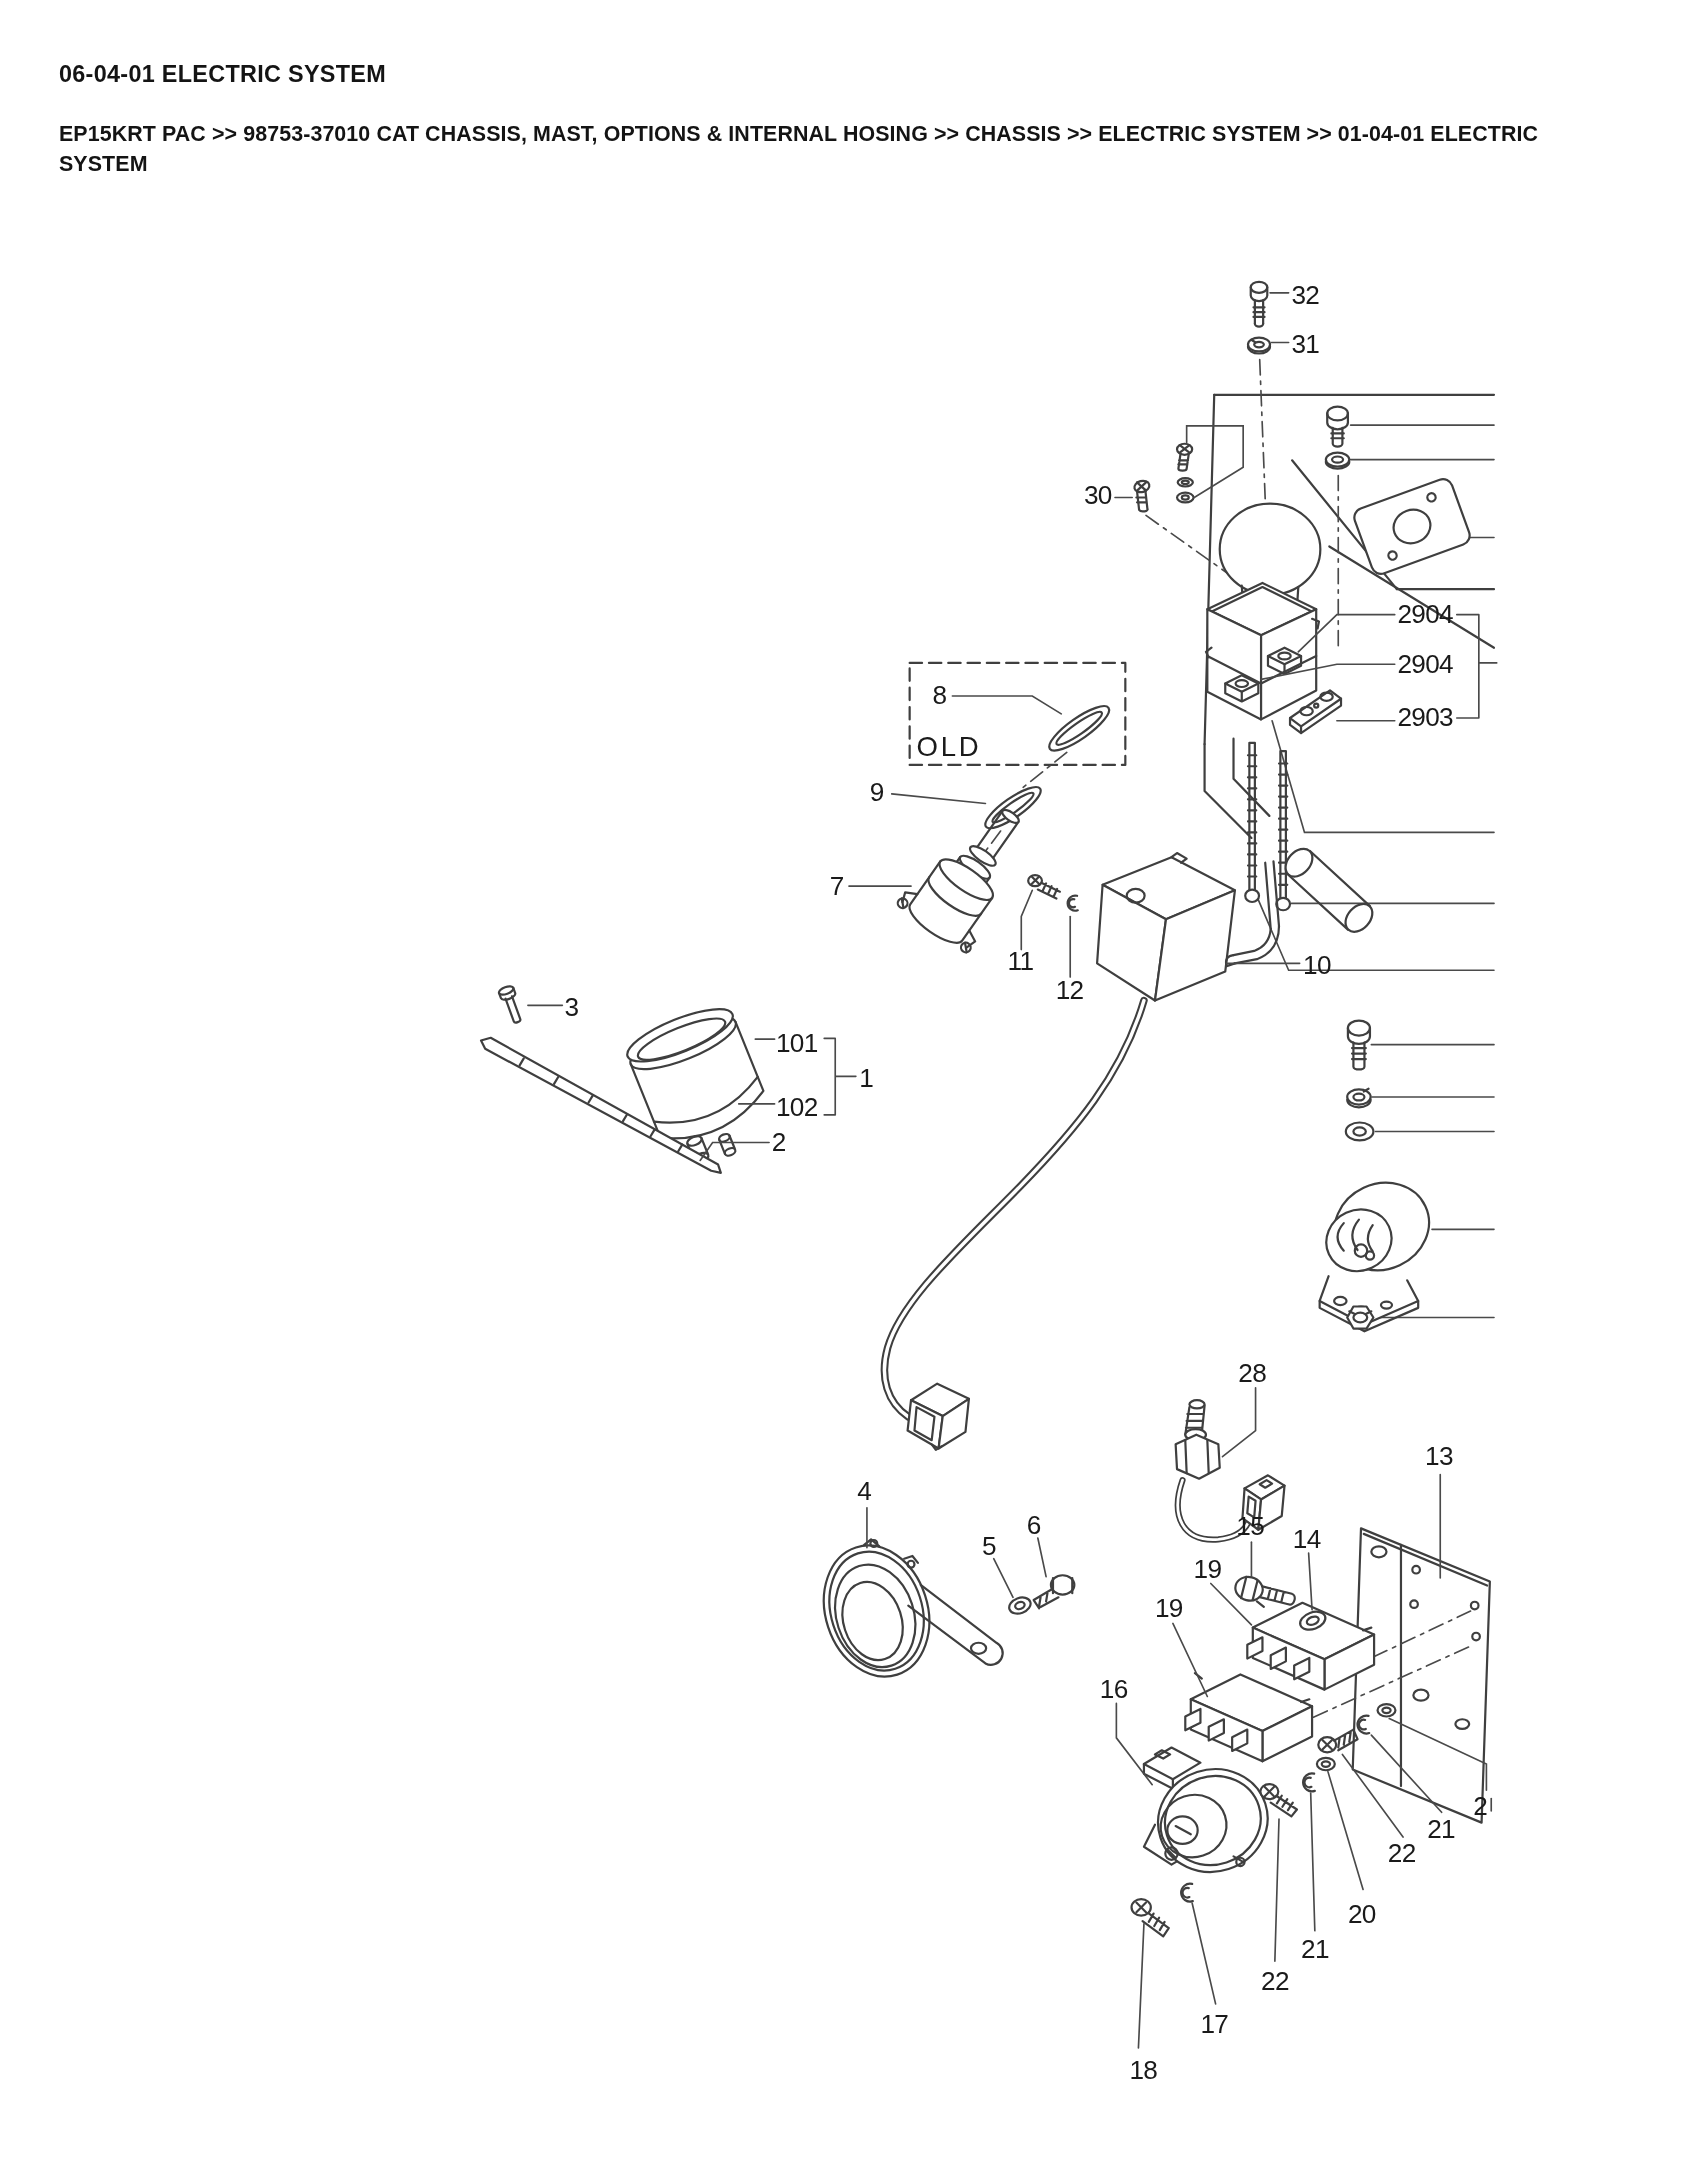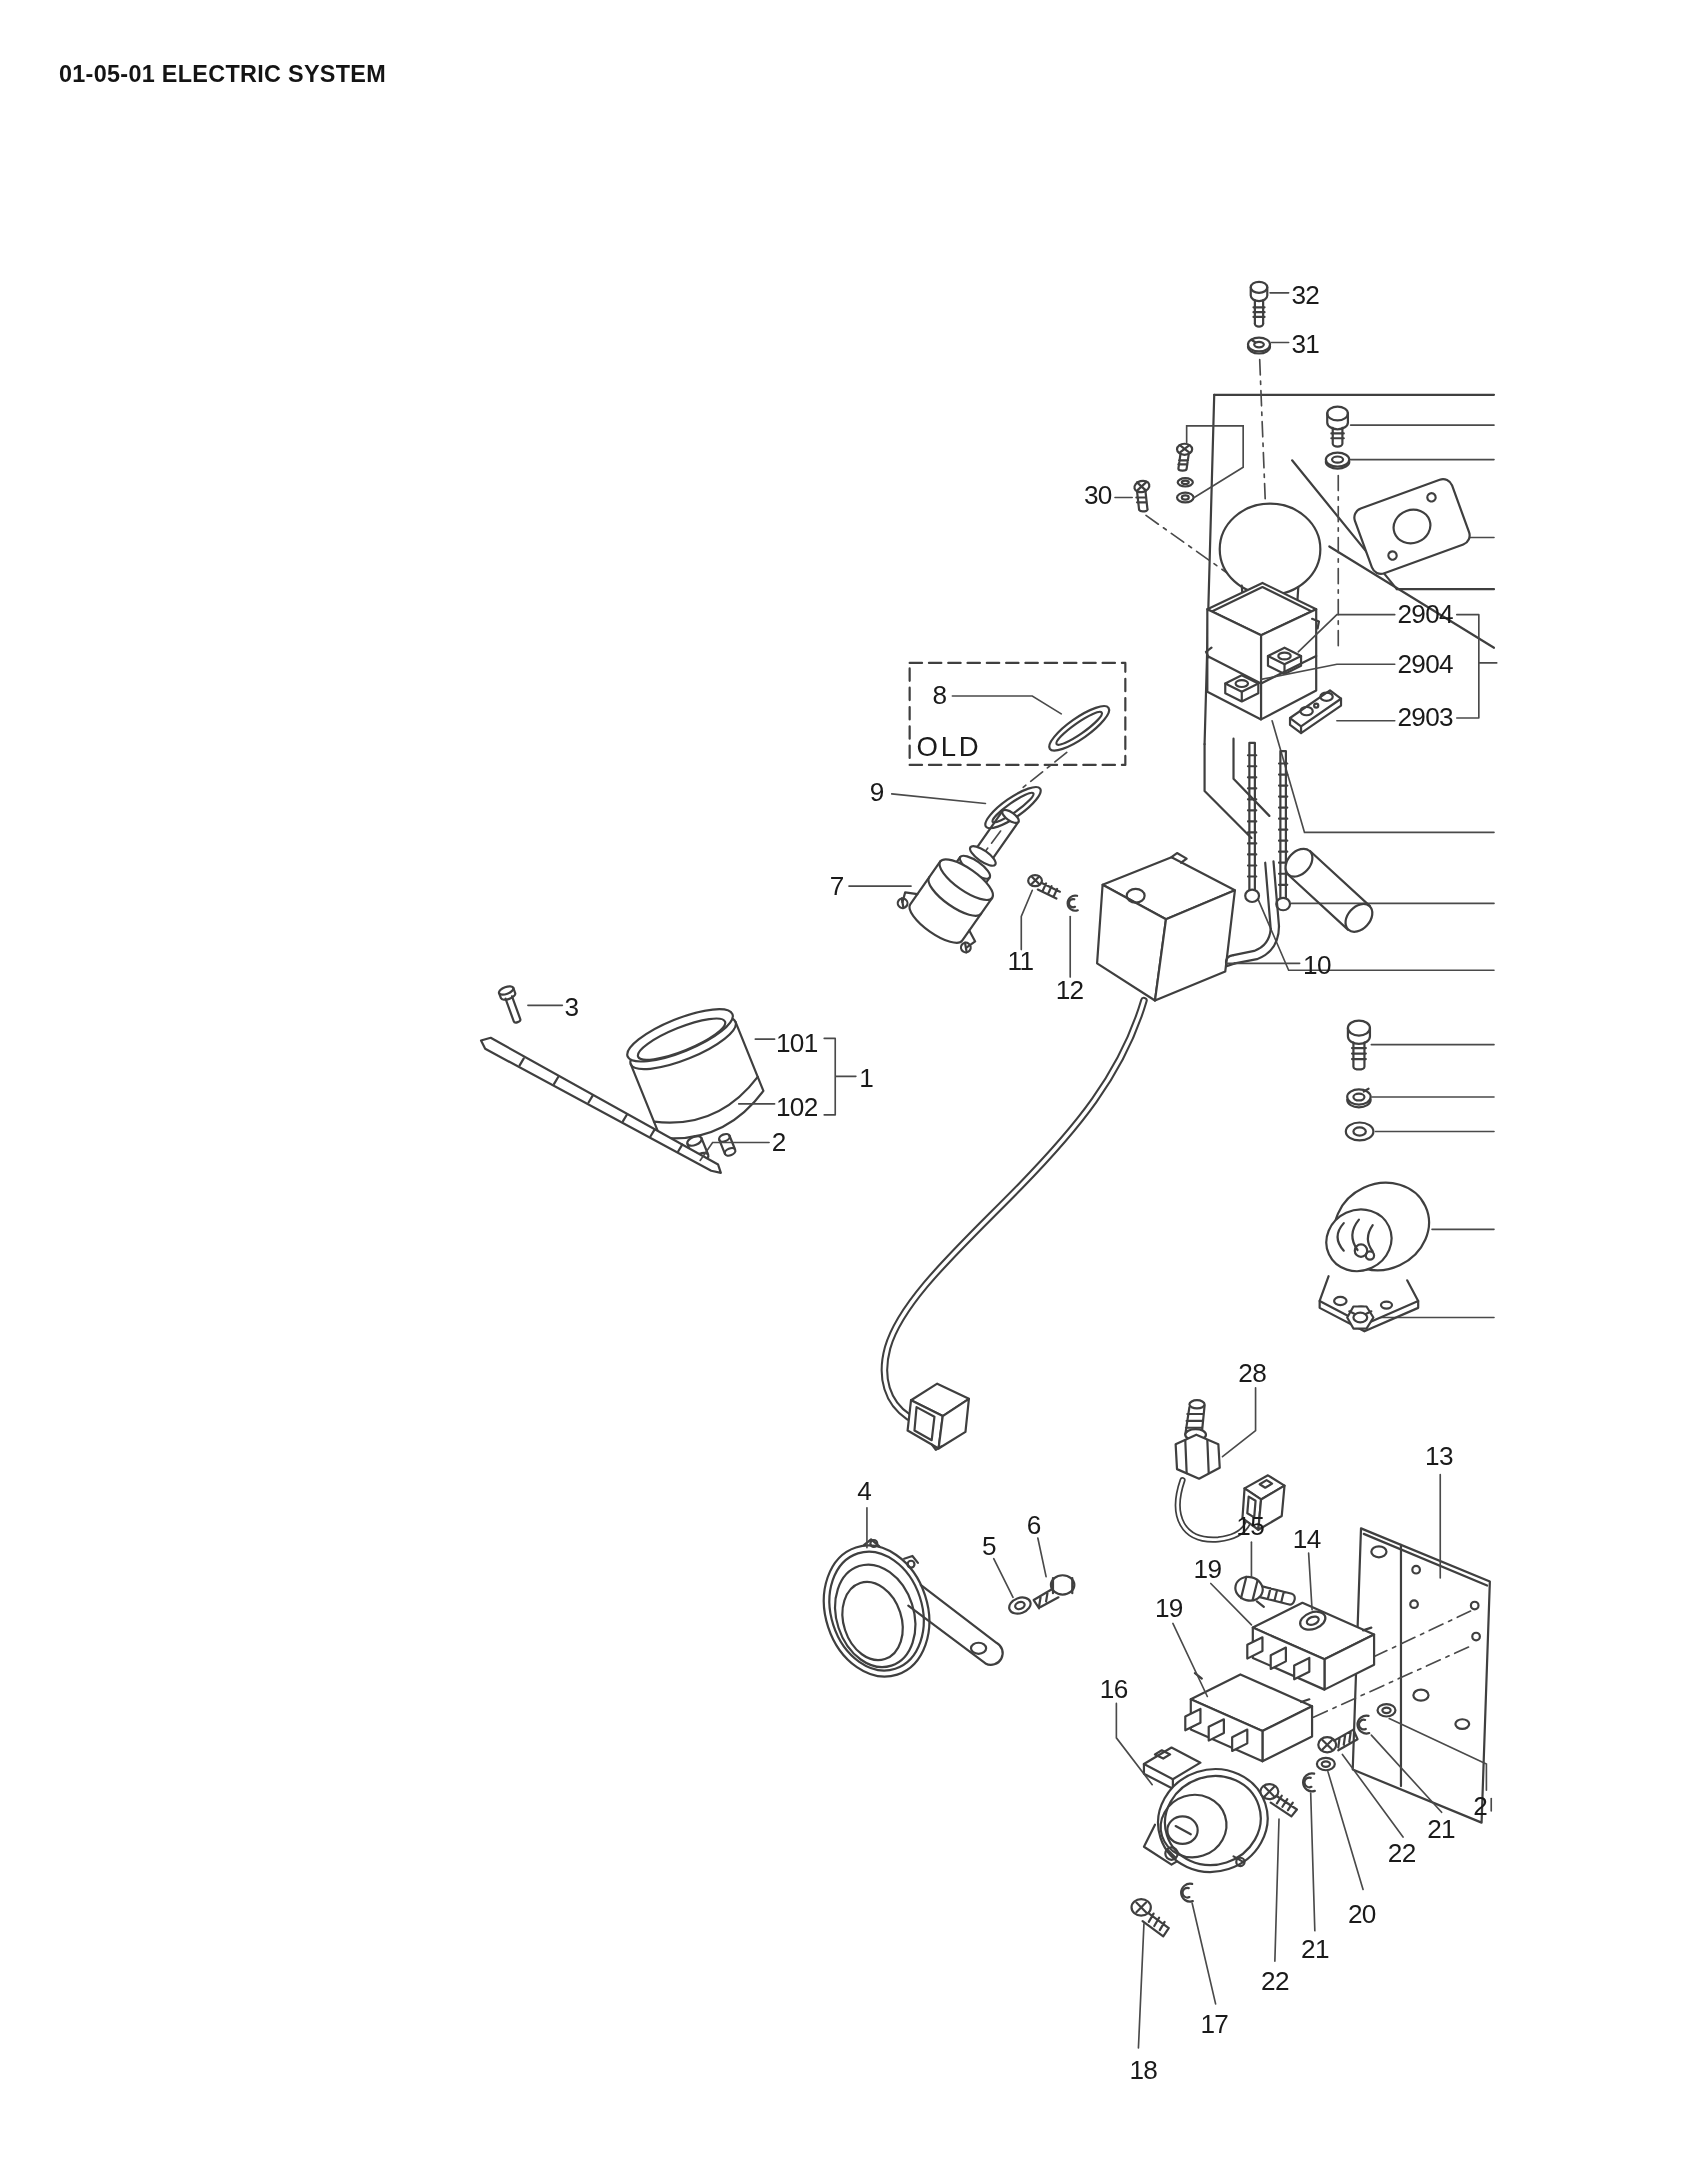--- a/index.html
+++ b/index.html
@@ -16,21 +16,22 @@
   .dash{stroke-dasharray:18 10;}
   .dashdot{stroke-dasharray:22 9 5 9;stroke-width:2.4;}
   text{font-family:"Liberation Sans",sans-serif;font-size:38px;fill:#1a1a1a;letter-spacing:-1px;}
   .oldtxt{font-size:40px;letter-spacing:4px;}
 </style>
 </head>
 <body>
 
 <div class="page">
 
-  <div class="title">01-05-01 ELECTRIC SYSTEM</div>
+  <div class="title">06-04-01 ELECTRIC SYSTEM</div>
+  <div class="breadcrumb">EP15KRT PAC &gt;&gt; 98753-37010 CAT CHASSIS, MAST, OPTIONS &amp; INTERNAL HOSING &gt;&gt; CHASSIS &gt;&gt; ELECTRIC SYSTEM &gt;&gt; 01-04-01 ELECTRIC SYSTEM</div>
 
   <svg width="1687" height="2183" viewBox="0 0 2448 3168">
 
     <g class="ink">
       <path d="M1762 573 H2168"></path>
       <path d="M1762 573 L1748 1080"></path>
       <path d="M1748 1080 L1748 1148 L1816 1216"></path>
       <path d="M1790 1072 L1790 1130 L1842 1184"></path>
       <path d="M1875 668 L2027 855"></path>
       <path d="M2027 855 H2168"></path>

